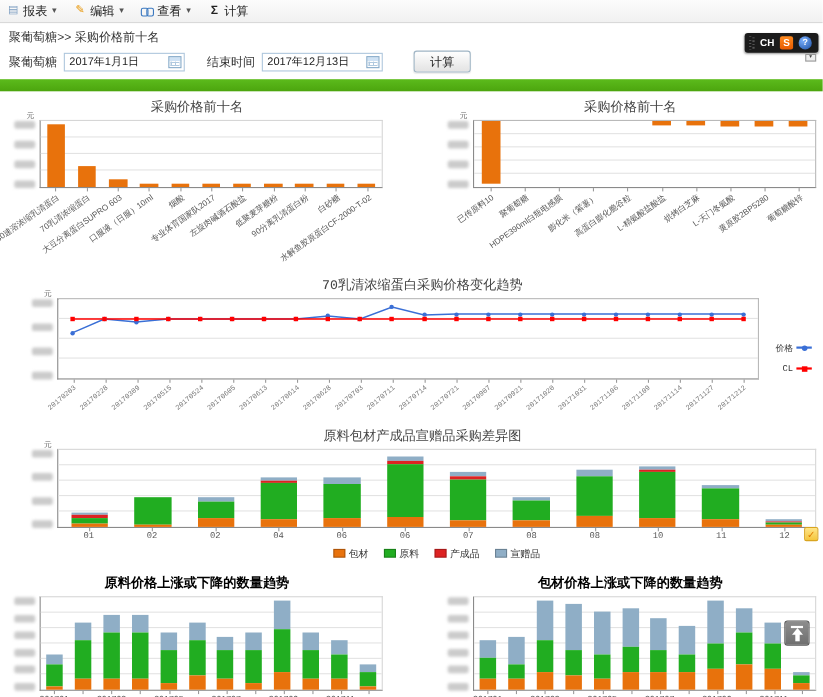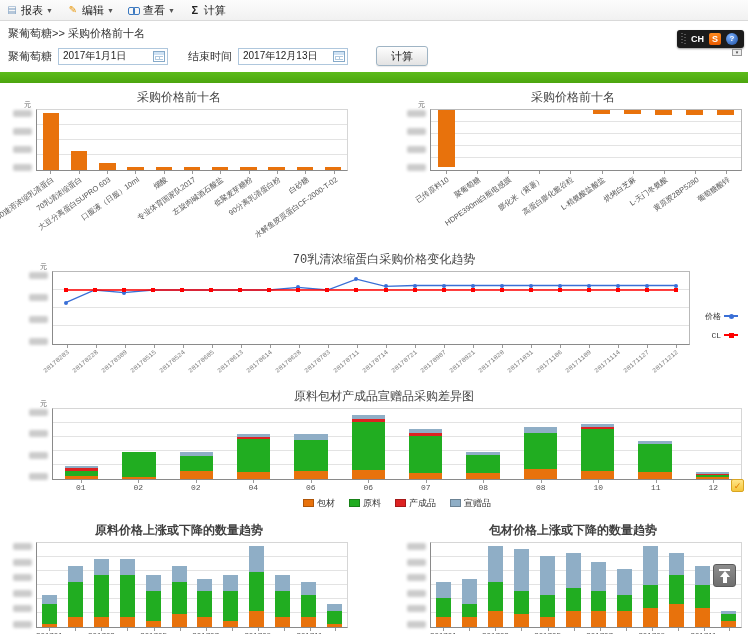--- a/index.html
+++ b/index.html
@@ -55,21 +55,21 @@
            font-size:5px; line-height:5px; text-align:center; color:#444; }
   
   .greenbar { height:11px; background:linear-gradient(#5cbb1c,#4ca50e); margin-top:2px; }
   
   .rows { padding-top:4px; }
   .crow { display:flex; }
   .crow.pair { padding:0 6px 0 10px; gap:56px; }
   .crow.single { padding:0 6px 0 26px;font-family:Liberation Mono, monospace; }
   .chart { flex:1; min-width:0; }
   .c-title { text-align:center; font-size:12px; color:#444; padding:2px 0 3px 0; }
-  .c-title.bold { font-weight:bold; color:#404040; }
+  .c-title.bold { font-weight:bold; color:#000000; }
   .c-body { display:flex; }
   .yticks { display:flex; flex-direction:column; justify-content:space-between; align-items:flex-end;
             width:26px; padding:1px 4px 2px 0; }
   .yblob { width:19px; height:7px; background:#cbcbcb; border-radius:2px; filter:blur(1.6px); }
   .c-right { flex:1; min-width:0; }
   .plot { position:relative; background:#fff; border:1px solid #d6d6d6;
           border-left:1px solid #8a8a8a; border-bottom:1px solid #8a8a8a; }
   .plot.boxed { border:1px solid #b9b9b9; border-left-color:#8a8a8a; border-bottom-color:#8a8a8a; }
   .unit { position:absolute; top:-10px; left:-13px; font-size:7px; color:#666; }
   .grid { position:absolute; left:0; right:0; height:1px; background:#e3e3e3; }

